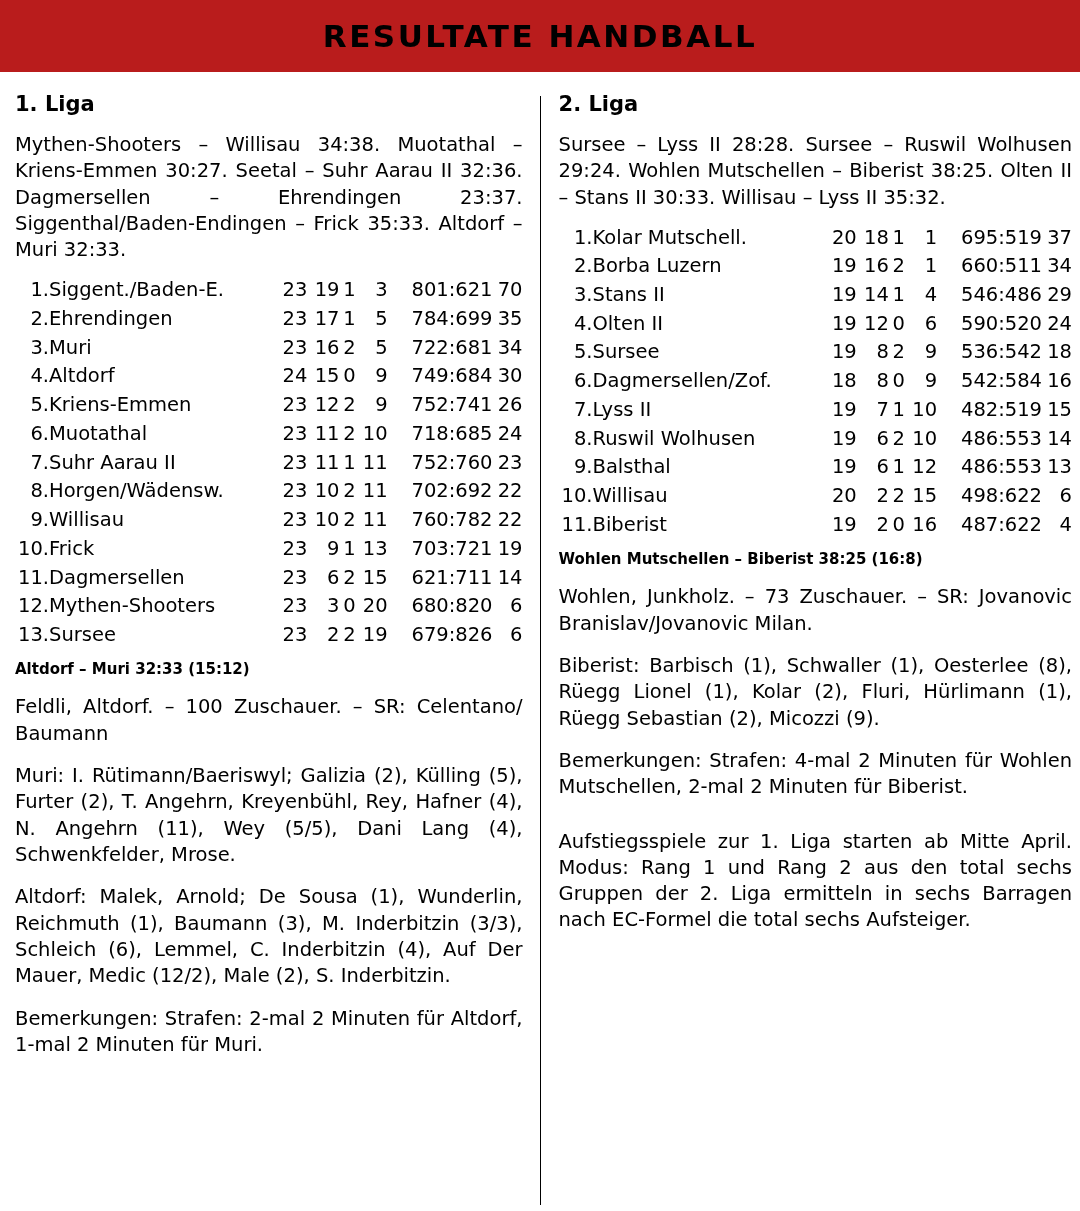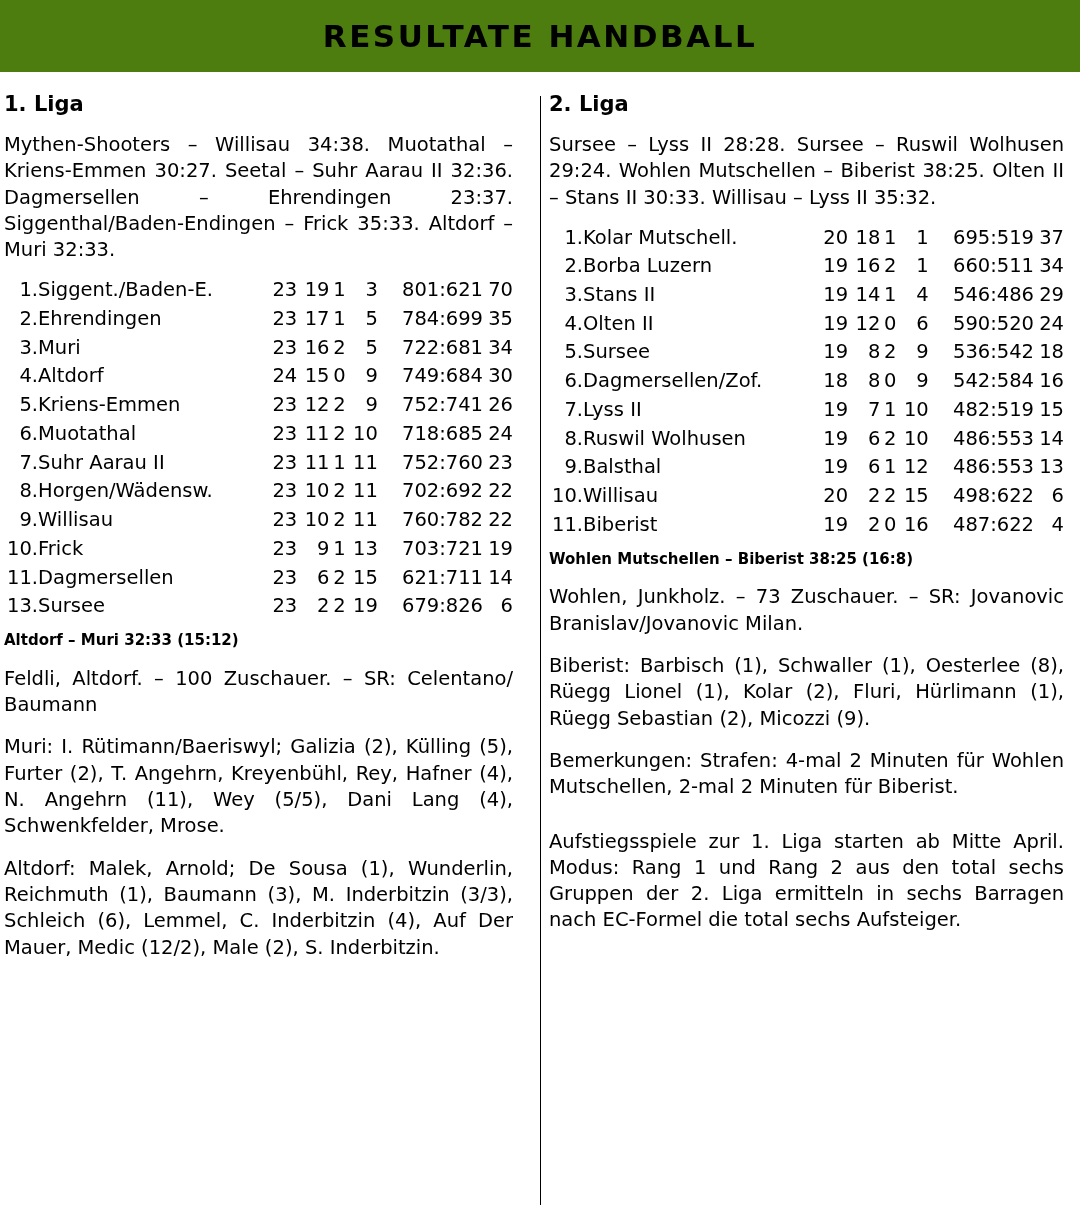--- a/index.html
+++ b/index.html
@@ -16,35 +16,35 @@
     overflow: hidden;
   }
   .page {
     width: 1080px;
     height: 1211px;
     position: relative;
     box-sizing: border-box;
   }
   .masthead {
     height: 72px;
-    background: #4d7c0f;
+    background: #b91c1c;
     display: flex;
     align-items: center;
     justify-content: center;
     border-bottom: 3px solid #ffffff;
   }
   .masthead-title {
     font-size: 31px;
     font-weight: bold;
     letter-spacing: 2.5px;
     color: #000000;
   }
   .columns {
     display: flex;
-    padding: 18px 8px 0 4px;
+    padding: 18px 8px 0 15px;
     box-sizing: border-box;
     gap: 30px;
   }
   .col {
     width: 515px;
     box-sizing: border-box;
   }
   .col-left { padding-right: 6px; }
   .divider {
     position: absolute;
@@ -233,36 +233,47 @@
             <td class="rank">11.</td>
             <td class="team">Dagmersellen</td>
             <td class="num">23</td>
             <td class="num">6</td>
             <td class="num">2</td>
             <td class="num">15</td>
             <td class="goals">621:711</td>
             <td class="pts">14</td>
           </tr>
           <tr>
+            <td class="rank">12.</td>
+            <td class="team">Mythen-Shooters</td>
+            <td class="num">23</td>
+            <td class="num">3</td>
+            <td class="num">0</td>
+            <td class="num">20</td>
+            <td class="goals">680:820</td>
+            <td class="pts">6</td>
+          </tr>
+          <tr>
             <td class="rank">13.</td>
             <td class="team">Sursee</td>
             <td class="num">23</td>
             <td class="num">2</td>
             <td class="num">2</td>
             <td class="num">19</td>
             <td class="goals">679:826</td>
             <td class="pts">6</td>
           </tr>
         </tbody>
       </table>
 
       <h3 class="match-head">Altdorf – Muri 32:33 (15:12)</h3>
       <p class="body">Feldli, Altdorf. – 100 Zuschauer. – SR: Celentano/ Baumann</p>
       <p class="body">Muri: I. Rütimann/Baeriswyl; Galizia (2), Külling (5), Furter (2), T. Angehrn, Kreyenbühl, Rey, Hafner (4), N. Angehrn (11), Wey (5/5), Dani Lang (4), Schwenkfelder, Mrose.</p>
       <p class="body">Altdorf: Malek, Arnold; De Sousa (1), Wunderlin, Reichmuth (1), Baumann (3), M. Inderbitzin (3/3), Schleich (6), Lemmel, C. Inderbitzin (4), Auf Der Mauer, Medic (12/2), Male (2), S. Inderbitzin.</p>
+      <p class="body">Bemerkungen: Strafen: 2-mal 2 Minuten für Altdorf, 1-mal 2 Minuten für Muri.</p>
     </div>
 
     <div class="col col-right">
       <h2 class="section">2. Liga</h2>
       <p class="body">Sursee – Lyss II 28:28. Sursee – Ruswil Wolhusen 29:24. Wohlen Mutschellen – Biberist 38:25. Olten II – Stans II 30:33. Willisau – Lyss II 35:32.</p>
 
       <table class="standings">
         <tbody>
           <tr>
             <td class="rank">1.</td>

